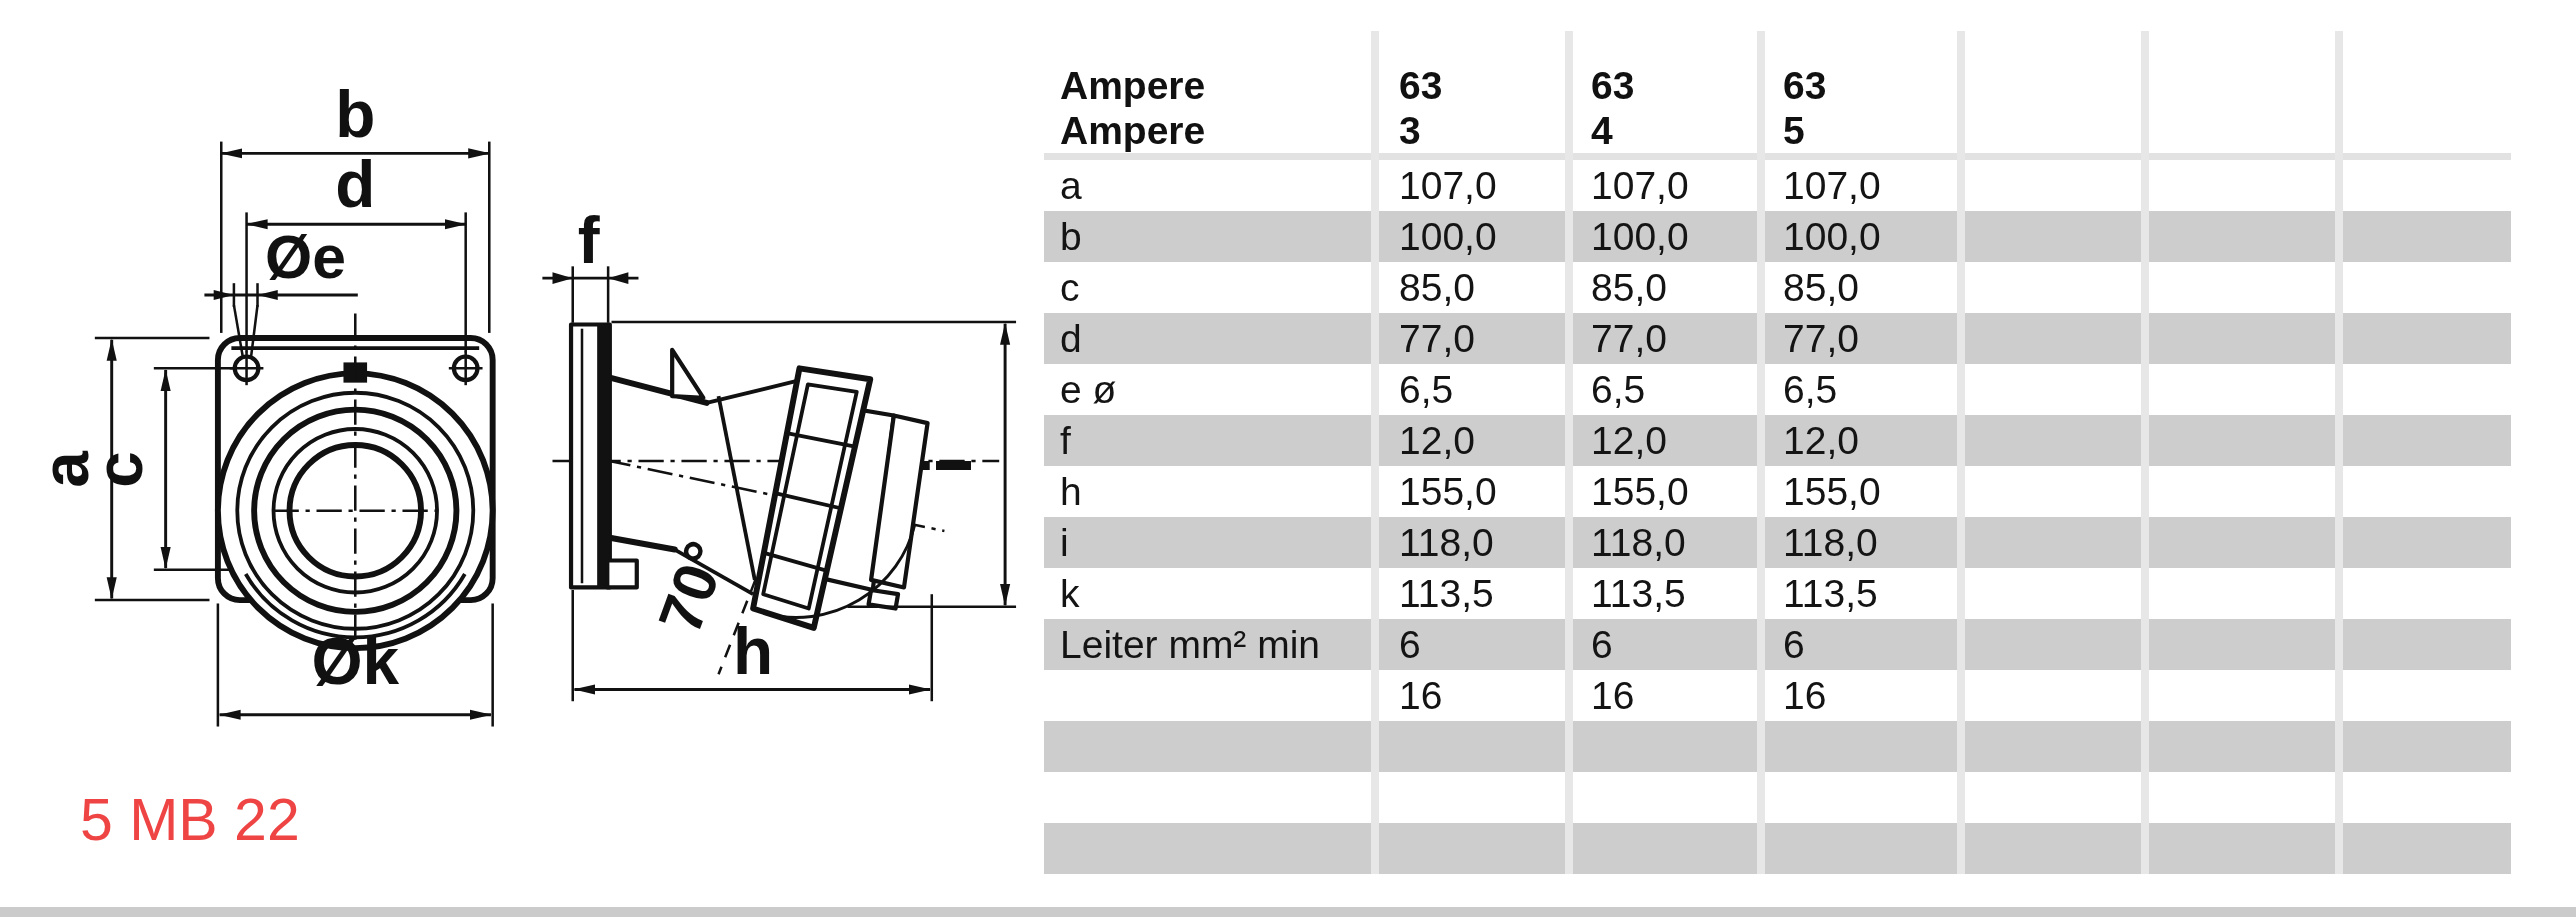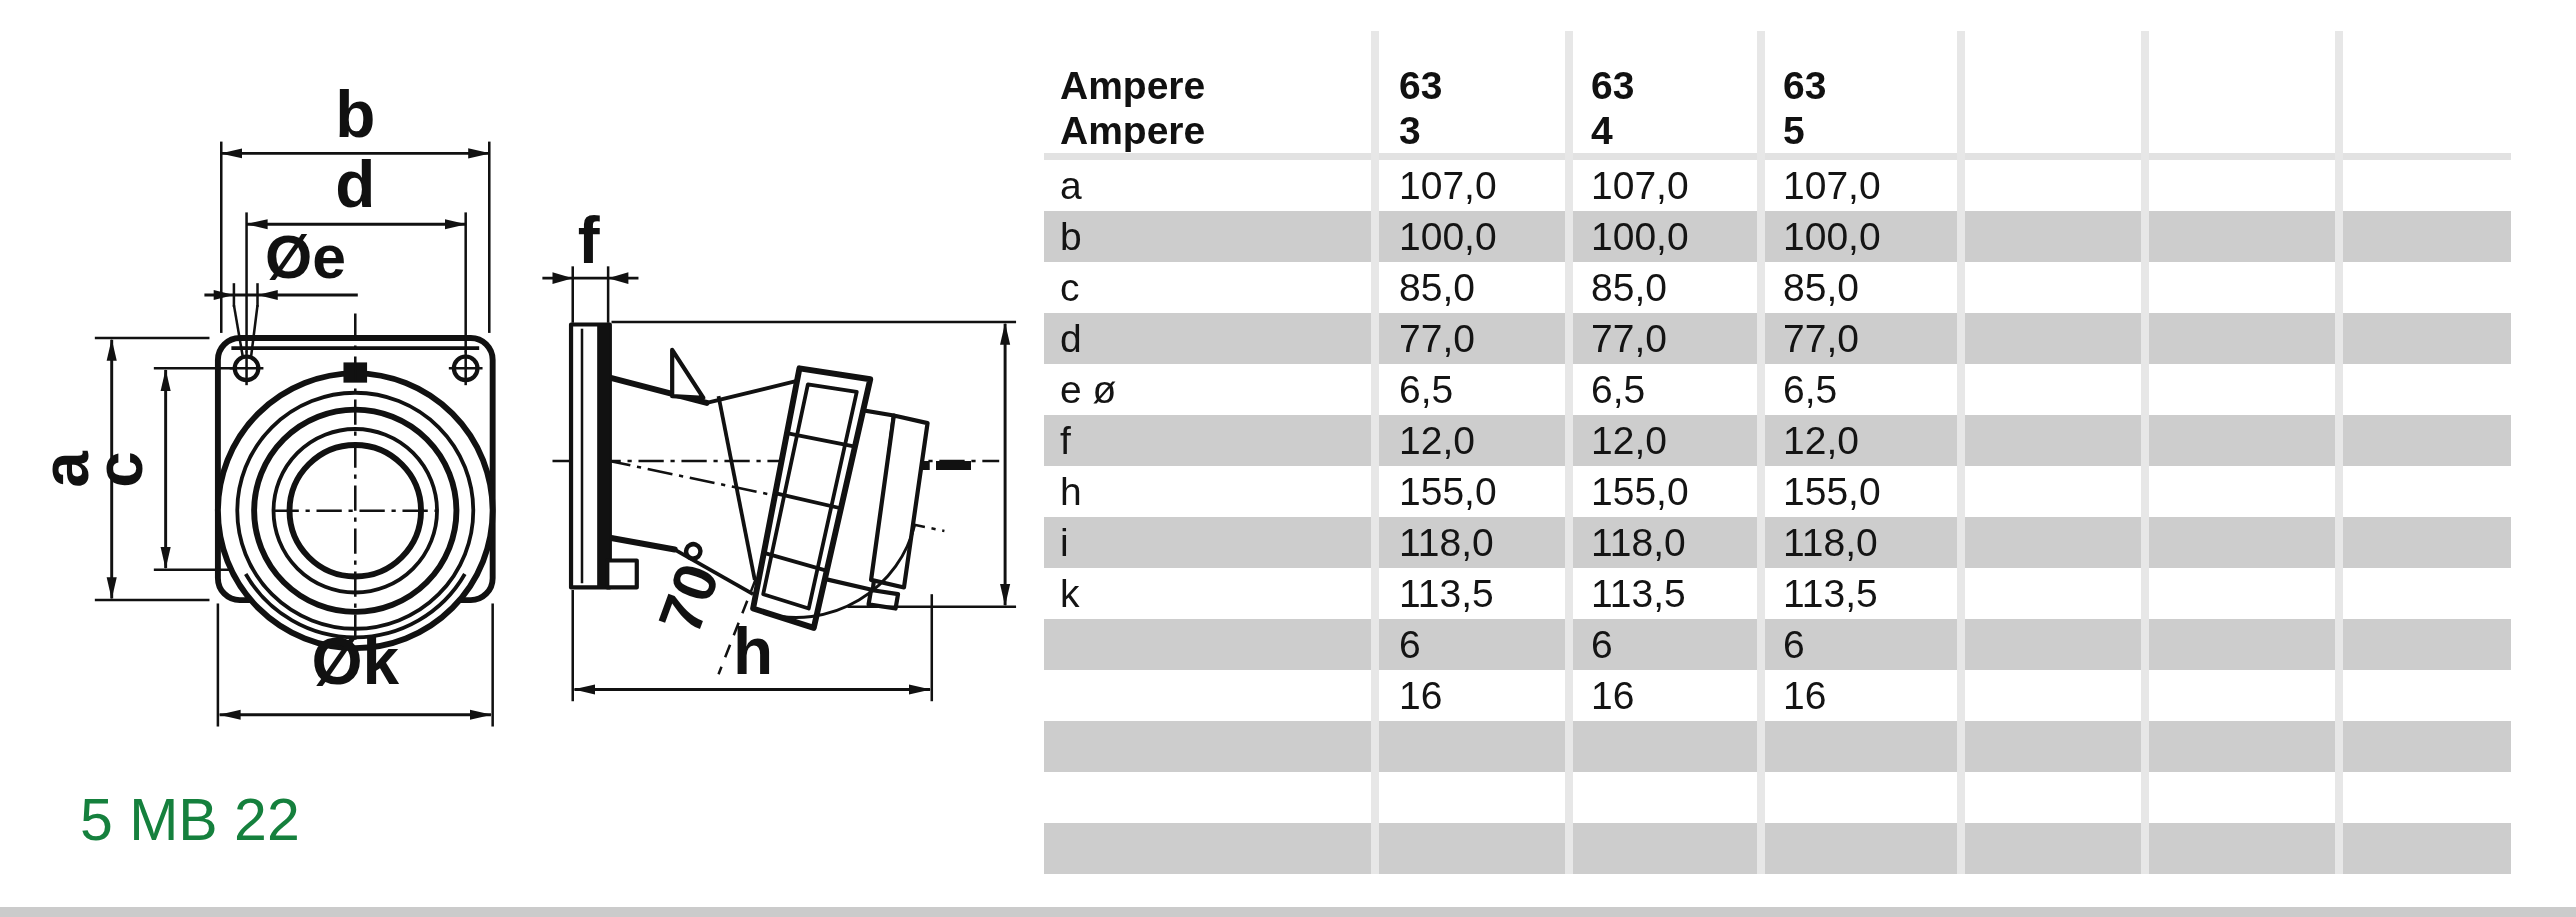--- a/index.html
+++ b/index.html
@@ -18,21 +18,21 @@
   #drawing .objf{stroke:#111;fill:#fff;stroke-width:7;stroke-linejoin:round;}
   #drawing .objf2{stroke:#111;fill:#fff;stroke-width:5;stroke-linejoin:round;}
   #drawing .thin{stroke:#111;fill:none;stroke-width:3;}
   #drawing .dim{stroke:#111;fill:none;stroke-width:3.5;}
   #drawing .cl{stroke:#111;fill:none;stroke-width:3;stroke-dasharray:30 8 5 8;}
   #drawing .dsh{stroke:#111;fill:none;stroke-width:3;stroke-dasharray:16 12;}
   #drawing text{fill:#111;font-family:"Liberation Sans",sans-serif;font-weight:700;font-size:78px;}
   #drawing text.small{font-size:72px;}
   #model-code{
     position:absolute;left:80px;top:786px;width:422px;height:67px;
-    font-size:59px;font-weight:400;color:#15803d;white-space:nowrap;
+    font-size:59px;font-weight:400;color:#ef4444;white-space:nowrap;
   }
 
   
   #table-layer{position:absolute;left:0;top:0;width:2576px;height:917px;}
   .rowbg{position:absolute;left:1044px;width:1467px;height:51px;background:transparent;}
   .rowbg.gray{background:var(--row-gray,#cdcdcd);}
   .band{position:absolute;left:1044px;top:153px;width:1467px;height:6.7px;background:var(--band,#e2e2e2);}
   .sep{position:absolute;top:31px;height:843px;width:7.6px;background:var(--separator,#e7e7e7);}
   .cell{position:absolute;height:51px;line-height:51px;font-size:39px;white-space:nowrap;color:#141414;}
   .th{position:absolute;height:42px;line-height:42px;font-size:39px;font-weight:700;white-space:nowrap;color:#111;}
@@ -243,20 +243,21 @@
       <div class="cell" style="left: 1591px; top: 466px;">155,0</div>
       <div class="cell" style="left: 1783px; top: 466px;">155,0</div>
       <div class="cell" style="left: 1060px; top: 517px;">i</div>
       <div class="cell" style="left: 1399px; top: 517px;">118,0</div>
       <div class="cell" style="left: 1591px; top: 517px;">118,0</div>
       <div class="cell" style="left: 1783px; top: 517px;">118,0</div>
       <div class="cell" style="left: 1060px; top: 568px;">k</div>
       <div class="cell" style="left: 1399px; top: 568px;">113,5</div>
       <div class="cell" style="left: 1591px; top: 568px;">113,5</div>
       <div class="cell" style="left: 1783px; top: 568px;">113,5</div>
+      <div class="cell" style="left: 1060px; top: 619px;">Leiter mm² min</div>
       <div class="cell" style="left: 1399px; top: 619px;">6</div>
       <div class="cell" style="left: 1591px; top: 619px;">6</div>
       <div class="cell" style="left: 1783px; top: 619px;">6</div>
       <div class="cell" style="left: 1399px; top: 670px;">16</div>
       <div class="cell" style="left: 1591px; top: 670px;">16</div>
       <div class="cell" style="left: 1783px; top: 670px;">16</div>
     </div>
 
   <div id="footer-bar"></div>
 </div>

